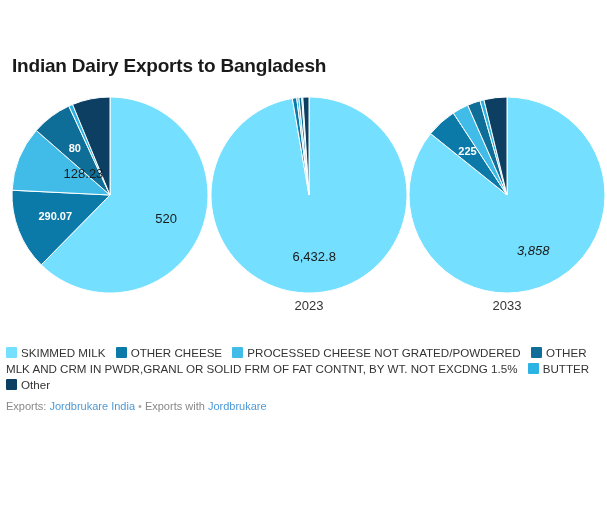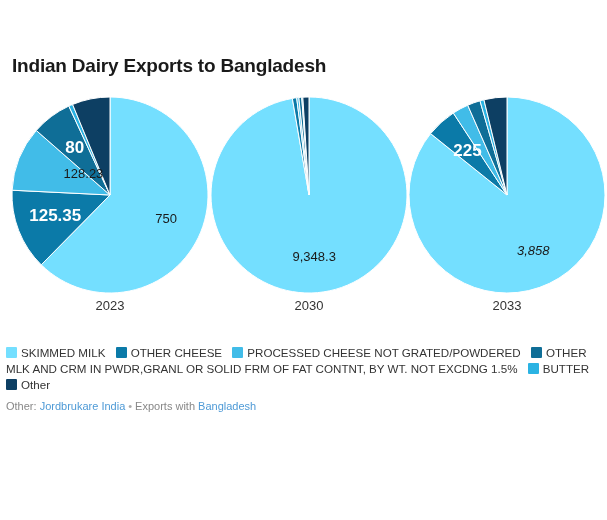--- a/index.html
+++ b/index.html
@@ -26,21 +26,21 @@
   .pie-cell.c2{left:407px;}
   .pie-svg{position:absolute;left:50%;top:0;transform:translateX(-50%);}
 
   .pie-label{
     position:absolute;left:0;width:200px;top:203px;
     text-align:center;font-size:13px;color:#333;
   }
 
   
   .vlabel{
-    position:absolute;font-size:17px;font-weight:bold;
+    position:absolute;font-size:11px;font-weight:bold;
     white-space:nowrap;transform:translate(-50%,-50%);
     pointer-events:none;
   }
   .vlabel.dark{color:#1a1a1a;font-weight:normal;font-size:13px;}
   .vlabel.light{color:#ffffff;}
 
   
   .legend{
     position:absolute;left:6px;top:345px;width:596px;
     font-size:11.6px;color:#333;line-height:16px;
@@ -72,54 +72,53 @@
   <div class="pies" id="pies">
       <div class="pie-cell c0">
         <svg width="200" height="200" class="pie-svg">
           <path d="M 100 100 L 100 2 A 98 98 0 1 1 31.241996671946282 169.8307738632428 Z" fill="#74dfff" stroke="#ffffff" stroke-width="1"></path>
           <path d="M 100 100 L 31.241996671946282 169.8307738632428 A 98 98 0 0 1 2.117267207280804 95.20723242487858 Z" fill="#0b7aa8" stroke="#ffffff" stroke-width="1"></path>
           <path d="M 100 100 L 2.117267207280804 95.20723242487858 A 98 98 0 0 1 26.259268686504413 35.45308260380787 Z" fill="#41bce8" stroke="#ffffff" stroke-width="1"></path>
           <path d="M 100 100 L 26.259268686504413 35.45308260380787 A 98 98 0 0 1 58.81465041506031 11.074373887127962 Z" fill="#0f6e97" stroke="#ffffff" stroke-width="1"></path>
           <path d="M 100 100 L 58.81465041506031 11.074373887127962 A 98 98 0 0 1 62.56711766869144 9.430803689276303 Z" fill="#2bb3e3" stroke="#ffffff" stroke-width="1"></path>
           <path d="M 100 100 L 62.56711766869144 9.430803689276303 A 98 98 0 0 1 100.00000000000007 2 Z" fill="#0d3f63" stroke="#ffffff" stroke-width="1"></path>
         </svg>
-        <div class="vlabel dark" style="left: 156.224px; top: 123.034px;">750</div>
-        <div class="vlabel light" style="left: 45.2241px; top: 121.378px;">125.35</div>
+        <div class="vlabel dark" style="left: 156.224px; top: 123.034px;">520</div>
+        <div class="vlabel light" style="left: 45.2241px; top: 121.378px;">290.07</div>
         <div class="vlabel dark" style="left: 45.4815px; top: 77.9733px; margin-left: 28px;">128.23</div>
         <div class="vlabel light" style="left: 64.755px; top: 52.9338px;">80</div>
-        <div class="pie-label">2023</div>
       </div>
       <div class="pie-cell c1">
         <svg width="200" height="200" class="pie-svg">
           <path d="M 100 100 L 100 2 A 98 98 0 1 1 83.3536512125081 3.424127899121885 Z" fill="#74dfff" stroke="#ffffff" stroke-width="1"></path>
           <path d="M 100 100 L 83.3536512125081 3.424127899121885 A 98 98 0 0 1 87.66900106092154 2.7788785028456573 Z" fill="#0b7aa8" stroke="#ffffff" stroke-width="1"></path>
           <path d="M 100 100 L 87.66900106092154 2.7788785028456573 A 98 98 0 0 1 89.83637942106623 2.5284615042551337 Z" fill="#41bce8" stroke="#ffffff" stroke-width="1"></path>
           <path d="M 100 100 L 89.83637942106623 2.5284615042551337 A 98 98 0 0 1 92.73386747850782 2.2697420540592503 Z" fill="#0f6e97" stroke="#ffffff" stroke-width="1"></path>
           <path d="M 100 100 L 92.73386747850782 2.2697420540592503 A 98 98 0 0 1 93.82221345145064 2.1949134586520387 Z" fill="#2bb3e3" stroke="#ffffff" stroke-width="1"></path>
           <path d="M 100 100 L 93.82221345145064 2.1949134586520387 A 98 98 0 0 1 99.99999999999999 2 Z" fill="#0d3f63" stroke="#ffffff" stroke-width="1"></path>
         </svg>
-        <div class="vlabel dark" style="left: 105.179px; top: 160.539px;">9,348.3</div>
-        <div class="pie-label">2030</div>
+        <div class="vlabel dark" style="left: 105.179px; top: 160.539px;">6,432.8</div>
+        <div class="pie-label">2023</div>
       </div>
       <div class="pie-cell c2">
         <svg width="200" height="200" class="pie-svg">
           <path d="M 100 100 L 100 2 A 98 98 0 1 1 23.60048618793124 38.62317791479006 Z" fill="#74dfff" stroke="#ffffff" stroke-width="1"></path>
           <path d="M 100 100 L 23.60048618793124 38.62317791479006 A 98 98 0 0 1 46.317678033092385 18.010925677616854 Z" fill="#0b7aa8" stroke="#ffffff" stroke-width="1"></path>
           <path d="M 100 100 L 46.317678033092385 18.010925677616854 A 98 98 0 0 1 60.74934821320429 10.203639637724123 Z" fill="#41bce8" stroke="#ffffff" stroke-width="1"></path>
           <path d="M 100 100 L 60.74934821320429 10.203639637724123 A 98 98 0 0 1 72.97584230809613 5.799708593640148 Z" fill="#0f6e97" stroke="#ffffff" stroke-width="1"></path>
           <path d="M 100 100 L 72.97584230809613 5.799708593640148 A 98 98 0 0 1 76.94601990419274 4.750254584371078 Z" fill="#2bb3e3" stroke="#ffffff" stroke-width="1"></path>
           <path d="M 100 100 L 76.94601990419274 4.750254584371078 A 98 98 0 0 1 99.99999999999999 2 Z" fill="#0d3f63" stroke="#ffffff" stroke-width="1"></path>
         </svg>
         <div class="vlabel dark" style="left: 126.264px; top: 154.79px; font-style: italic;">3,858</div>
         <div class="vlabel light" style="left: 60.4886px; top: 56.4536px; text-align: center;">225</div>
         <div class="pie-label">2033</div>
       </div>
     </div>
 
   <div class="legend" id="legend"><span class="lg-item"><span class="sw" style="background: rgb(116, 223, 255);"></span><span class="lg-txt">SKIMMED MILK</span></span> <span class="lg-item"><span class="sw" style="background: rgb(11, 122, 168);"></span><span class="lg-txt">OTHER CHEESE</span></span> <span class="lg-item"><span class="sw" style="background: rgb(65, 188, 232);"></span><span class="lg-txt">PROCESSED CHEESE NOT GRATED/POWDERED</span></span> <span class="lg-item wrapable"><span class="sw" style="background: rgb(15, 110, 151);"></span><span class="lg-txt">OTHER MLK AND CRM IN PWDR,GRANL OR SOLID FRM OF FAT CONTNT, BY WT. NOT EXCDNG 1.5%</span></span> <span class="lg-item"><span class="sw" style="background: rgb(43, 179, 227);"></span><span class="lg-txt">BUTTER</span></span> <span class="lg-item"><span class="sw" style="background: rgb(13, 63, 99);"></span><span class="lg-txt">Other</span></span> </div>
 
   <div class="footer">
-    <span>Other:</span>
+    <span>Exports:</span>
     <a href="#">Jordbrukare India</a><span class="sep">•</span><span>Exports with</span>
-    <a href="#">Bangladesh</a>
+    <a href="#">Jordbrukare</a>
   </div>
 
 </div>
 
 </body></html>

